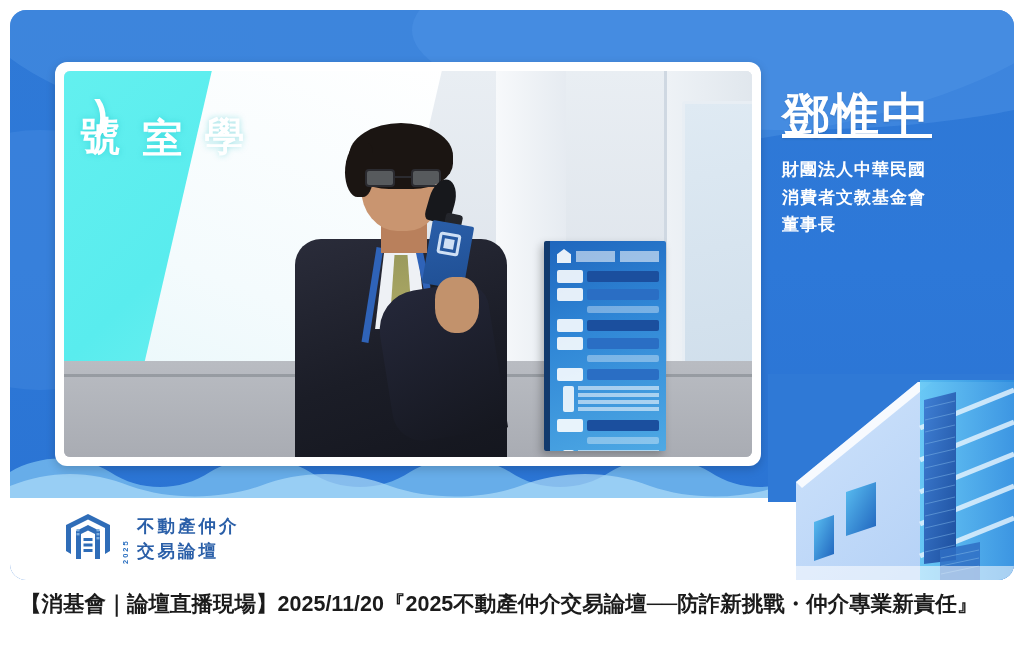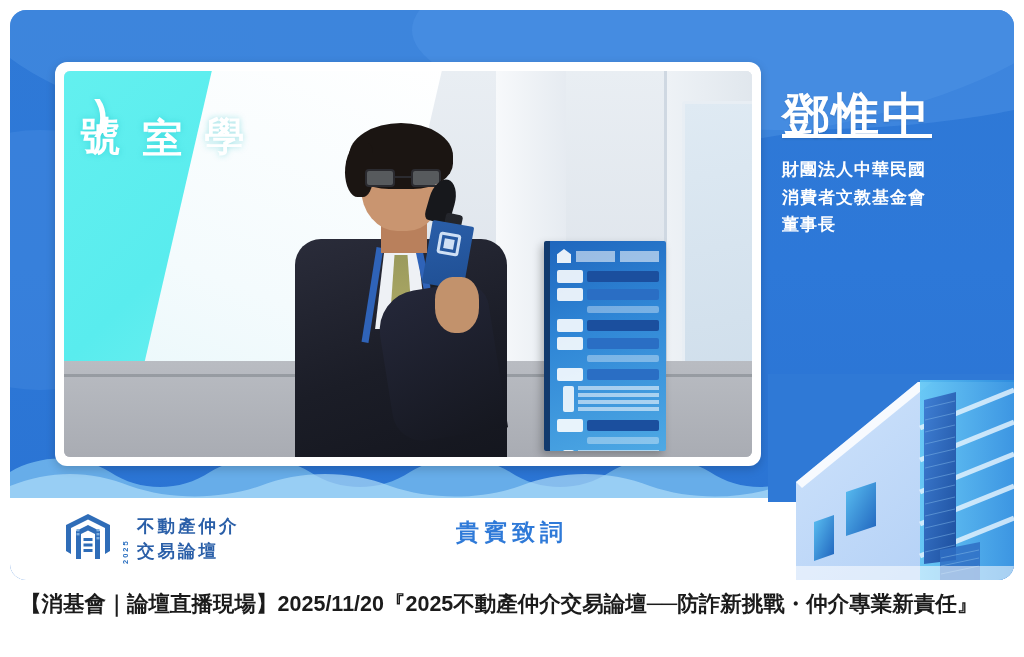--- a/index.html
+++ b/index.html
@@ -504,21 +504,20 @@
           <rect x="34.5" y="25" width="3" height="2.4" fill="#7fb0e0"></rect>
           <rect x="14.5" y="17" width="3" height="2.4" fill="#7fb0e0"></rect>
           <rect x="14.5" y="21" width="3" height="2.4" fill="#7fb0e0"></rect>
         </svg>
       </div>
       <div class="logo-year">2025</div>
       <div class="logo-text">不動產仲介
 交易論壇</div>
     </div>
 
-    <div class="session-label">貴賓致詞</div>
 
     <div class="building">
       <svg viewBox="0 0 246 206" width="246" height="206" aria-hidden="true">
         <defs>
           <linearGradient id="bgFace" x1="0" y1="0" x2="1" y2="1">
             <stop offset="0%" stop-color="#cfe3fb"></stop>
             <stop offset="100%" stop-color="#aecdf5"></stop>
           </linearGradient>
           <linearGradient id="bgSide" x1="0" y1="0" x2="1" y2="0">
             <stop offset="0%" stop-color="#5fc6f5"></stop>

